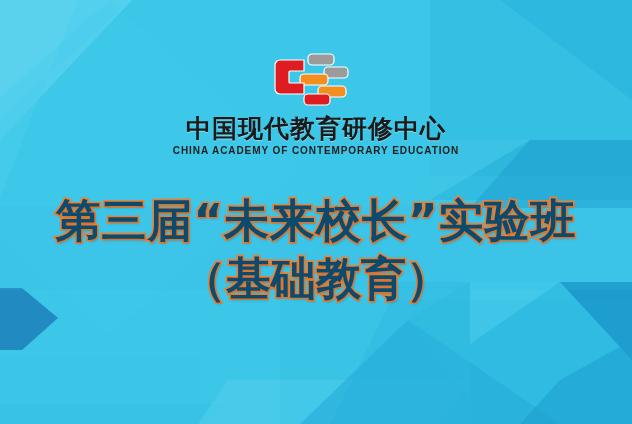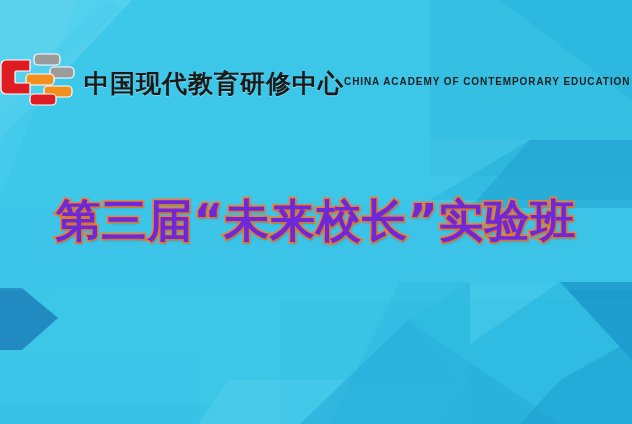--- a/index.html
+++ b/index.html
@@ -27,21 +27,21 @@
     display: block;
   }
 
   
   .logo-block {
     position: absolute;
     left: 0;
     right: 0;
     top: 52px;
     display: flex;
-    flex-direction: row;
+    flex-direction: column;
     align-items: center;
     z-index: 5;
   }
   .logo-mark {
     width: 84px;
     height: 56px;
     display: block;
   }
   .logo-name {
     margin-top: 8px;
@@ -71,21 +71,21 @@
     right: 0;
     top: 192px;
     text-align: center;
     z-index: 6;
   }
   .title-line {
     font-family: "DejaVu Sans", "Liberation Sans", sans-serif;
     font-size: 45px;
     font-weight: 700;
     line-height: 58px;
-    color: #6d28d9;
+    color: #0c4a6e;
     letter-spacing: 1px;
     white-space: nowrap;
     -webkit-text-stroke: 3.2px #ef8033;
     paint-order: stroke fill;
     text-shadow:
        0 0 2px rgba(239,128,51,0.85),
        1px 2px 3px rgba(0,0,0,0.14);
   }
   .title-line.line2 {
     letter-spacing: 0px;
@@ -149,15 +149,16 @@
       </g>
     </svg>
 
     <div class="logo-name">中国现代教育研修中心</div>
 
     <div class="logo-sub">CHINA ACADEMY OF CONTEMPORARY EDUCATION</div>
   </div>
 
   <div class="title-block">
     <div class="title-line line1">第三届“未来校长”实验班</div>
+    <div class="title-line line2">（基础教育）</div>
   </div>
 
 </div>
 
 </body></html>

